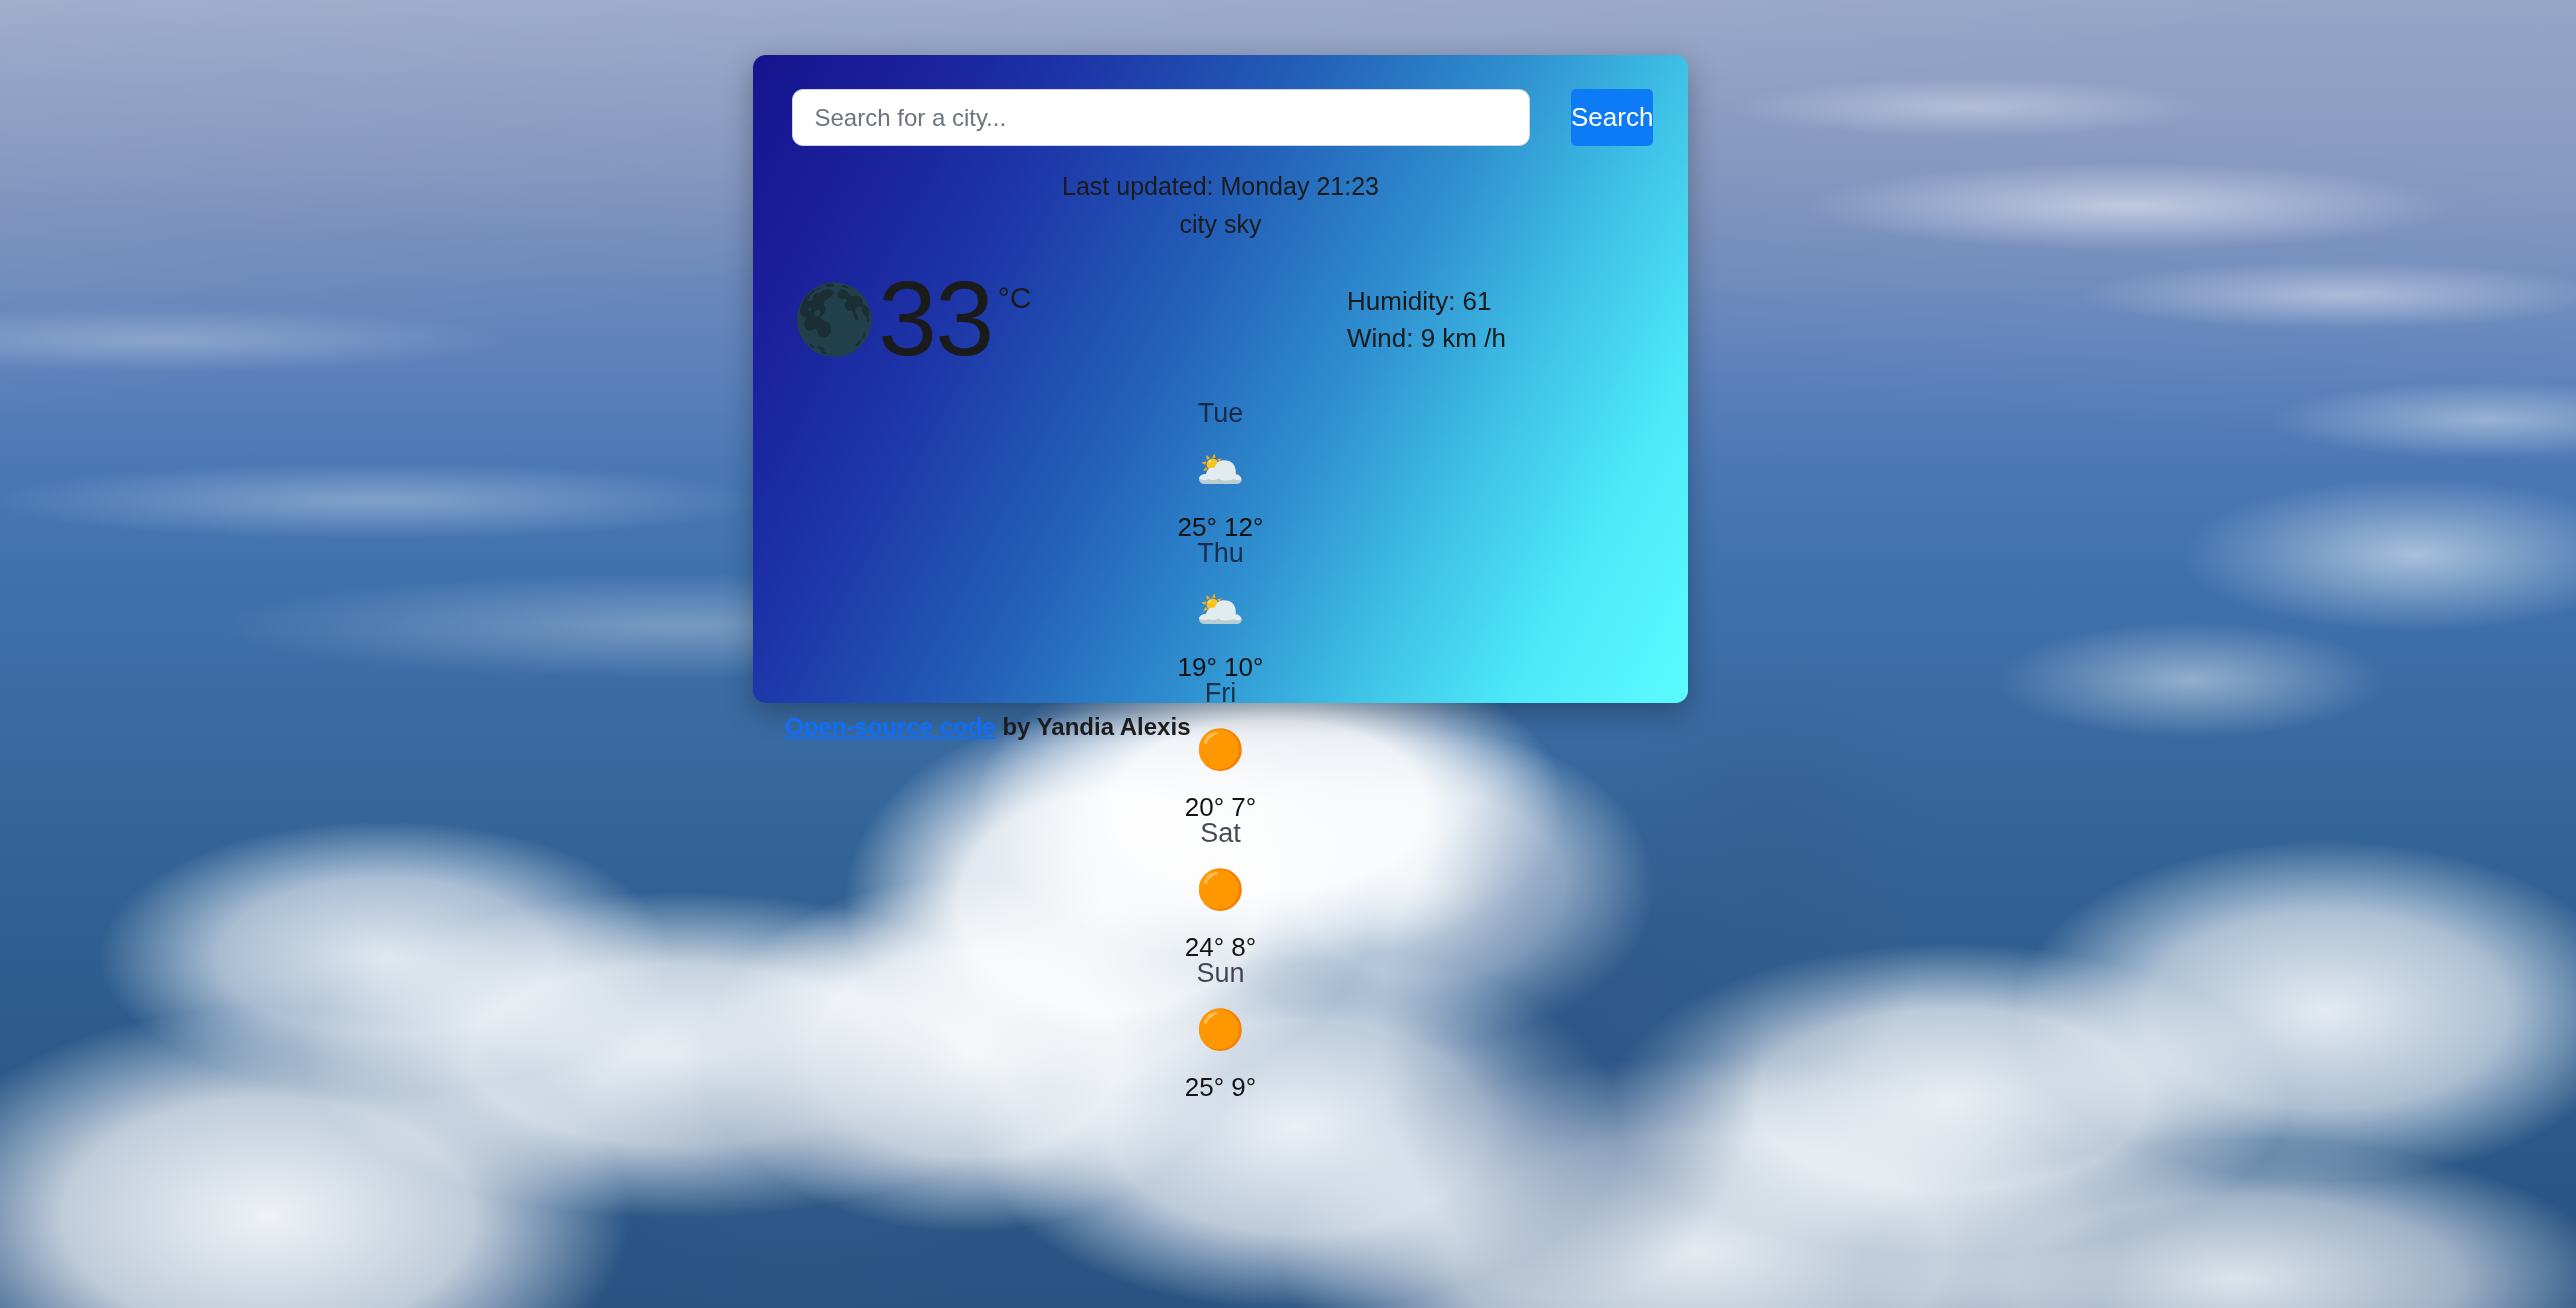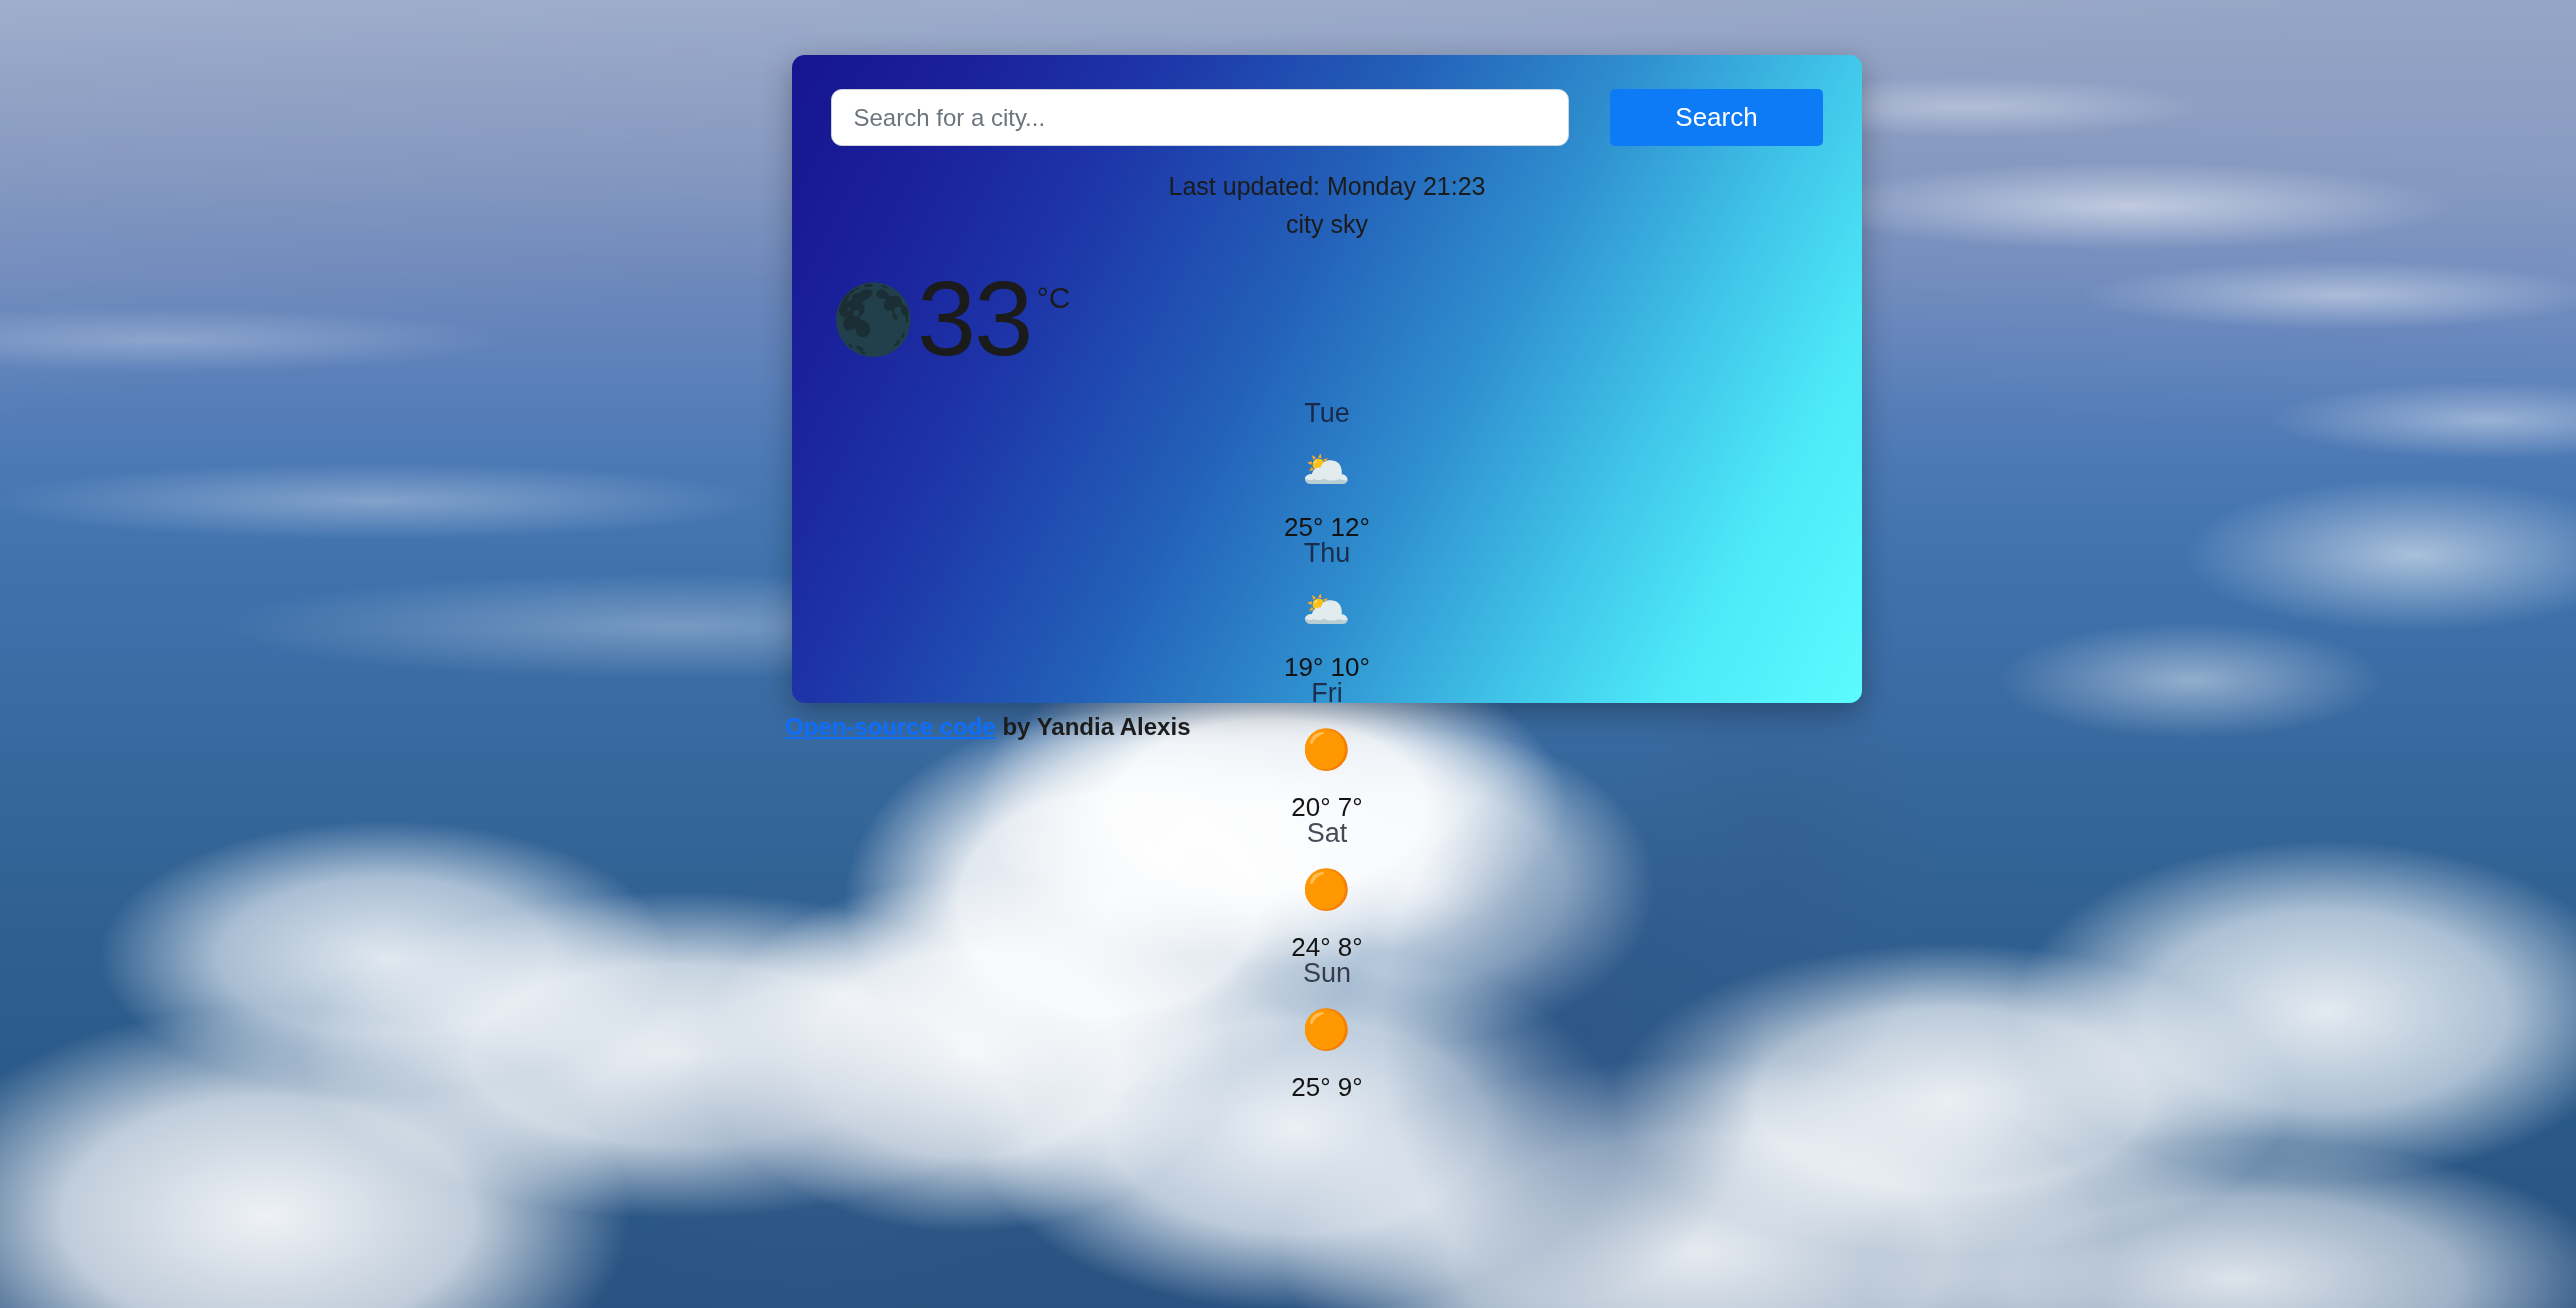--- a/index.html
+++ b/index.html
@@ -88,36 +88,35 @@
       radial-gradient(ellipse 268px 376px at 1574px 1029px, rgba(48,84,132,0.55) 0%, rgba(48,84,132,0) 72%),
       radial-gradient(ellipse 233px 304px at 1771px 877px, rgba(52,88,136,0.40) 0%, rgba(52,88,136,0) 72%),
       radial-gradient(ellipse 304px 233px at 805px 1163px, rgba(60,96,142,0.28) 0%, rgba(60,96,142,0) 74%);
   }
 
   
   #weather-card {
     position: absolute;
     left: 753px;
     top: 55px;
-    width: 1070px;
+    width: 935px;
     height: 648px;
     border-radius: 12.5px;
     background: linear-gradient(118deg,
         #15158f 0%,
         #1a1f9a 12%,
         #1d35a8 26%,
         #2360b8 44%,
         #2f8fcf 60%,
         #3fc3e8 74%,
         #4de9f8 86%,
         #5cfbff 100%);
     box-shadow: 0 9px 30px rgba(0,0,0,0.30);
     z-index: 5;
     padding: 34px 39px 0 39px;
-    margin-left: 39px;
   }
 
   
   #search-row {
     display: flex;
     align-items: center;
     gap: 41px;
   }
 
   #search-input {
@@ -277,20 +276,24 @@
     <div class="meta-line">Last updated: Monday 21:23</div>
     <div class="meta-line">city sky</div>
   </div>
 
   <div id="current-conditions">
     <div id="current-left">
       <div id="current-weather-icon">🌑</div>
       <div id="current-temp-value">33</div>
       <div id="current-temp-unit">°C</div>
     </div>
+    <div id="current-right">
+      <div class="detail-line">Humidity: 61</div>
+      <div class="detail-line">Wind: 9 km /h</div>
+    </div>
   </div>
 
   <div id="forecast-row">
     <div class="forecast-day">
       <div class="forecast-day-name">Tue</div>
       <div class="forecast-day-icon">🌥️</div>
       <div class="forecast-day-temps">25° 12°</div>
     </div>
     <div class="forecast-day">
       <div class="forecast-day-name">Thu</div>

